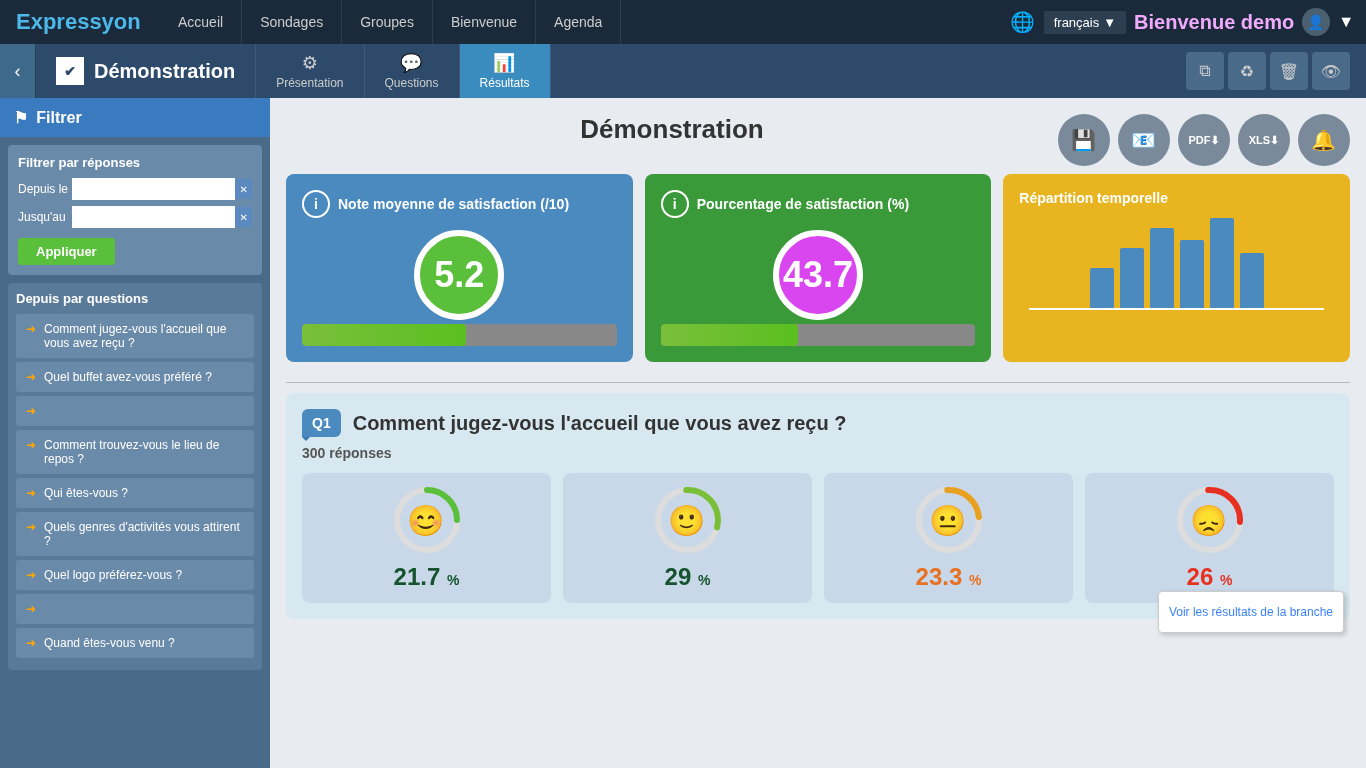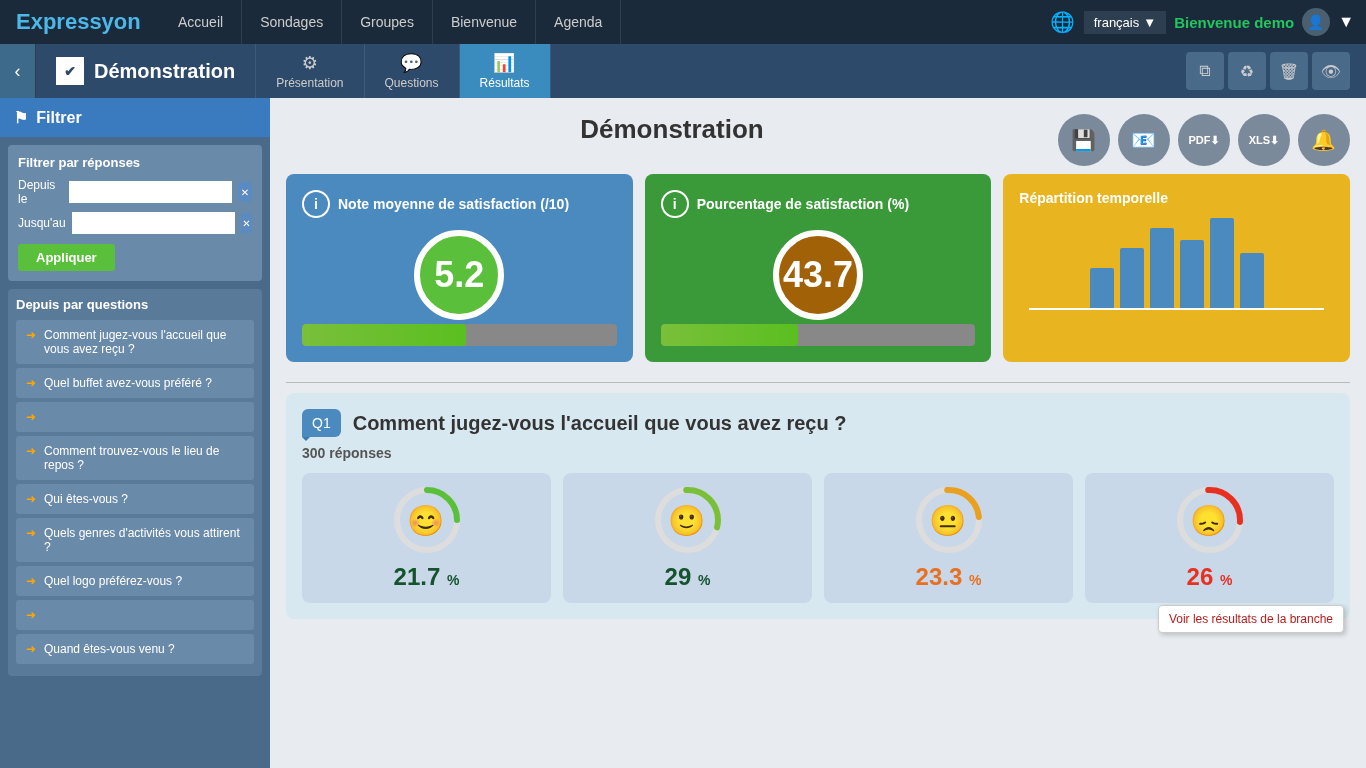--- a/index.html
+++ b/index.html
@@ -46,21 +46,21 @@
       background: #2d3e50;
       color: #fff;
       border: none;
       padding: 4px 10px;
       cursor: pointer;
       font-size: 13px;
       display: flex;
       align-items: center;
       gap: 4px;
     }
-    .welcome-text { color: #22c55e; font-size: 15px; font-weight: bold; }
+    .welcome-text { color: #f0abfc; font-size: 20px; font-weight: bold; }
     .user-icon {
       width: 28px; height: 28px;
       background: #4a5f70;
       border-radius: 50%;
       display: flex; align-items: center; justify-content: center;
       color: #fff; font-size: 14px; cursor: pointer;
     }
 
     
     .survey-bar {
@@ -151,21 +151,21 @@
       border-radius: 4px;
       padding: 10px;
     }
     .filter-section-title {
       color: #fff;
       font-size: 13px;
       font-weight: bold;
       margin-bottom: 8px;
     }
     .filter-row {
-      display: flex; align-items: center; gap: 6px; margin-bottom: 6px; justify-content: center;
+      display: flex; align-items: center; gap: 0; margin-bottom: 6px; justify-content: center;
     }
     .filter-label { color: #fff; font-size: 12px; width: 65px; }
     .filter-input {
       flex: 1;
       height: 22px;
       border: none;
       background: #fff;
       padding: 2px 4px;
       font-size: 12px;
     }
@@ -283,21 +283,21 @@
     }
     .stat-circle {
       width: 90px; height: 90px;
       border-radius: 50%;
       border: 6px solid #fff;
       display: flex; align-items: center; justify-content: center;
       font-size: 36px; font-weight: bold; color: #fff;
       position: relative;
     }
     .stat-circle.circle-green { background: #5abf3a; border-color: #fff; }
-    .stat-circle.circle-green2 { background: #a16207; border-color: #fff; text-align: center; }
+    .stat-circle.circle-green2 { background: #d946ef; border-color: #fff; text-align: center; }
     .progress-bar-container {
       background: #888;
       border-radius: 4px;
       height: 22px;
       overflow: hidden;
       margin-top: 4px;
     }
     .progress-bar-fill {
       height: 100%;
       border-radius: 4px;
@@ -339,21 +339,21 @@
     .question-header {
       display: flex; align-items: center; gap: 12px;
       margin-bottom: 8px;
     }
     .q-badge {
       background: #4a8abf;
       color: #fff;
       padding: 6px 10px;
       border-radius: 6px 6px 6px 0;
       font-size: 14px;
-      font-weight: normal;
+      font-weight: bold;
       position: relative;
     }
     .q-badge::after {
       content: '';
       position: absolute;
       bottom: -8px; left: 0;
       border: 4px solid transparent;
       border-top-color: #3a7aaf;
     }
     .question-text {
@@ -406,24 +406,24 @@
     }
 
     
     .tooltip-bubble {
       position: absolute;
       bottom: -30px;
       right: -10px;
       background: #fff;
       border: 1px solid #ccc;
       border-radius: 4px;
-      padding: 6px 10px;
+      padding: 13px 10px;
       font-size: 12px;
       white-space: nowrap;
-      color: #b91c1c;
+      color: #3b82f6;
       box-shadow: 2px 2px 5px rgba(0,0,0,0.2);
       z-index: 10;
     }
 
     
     .divider { border: none; border-top: 1px solid #bbb; margin: 10px 0; }
 
     .results-header-row {
       display: flex;
       align-items: flex-start;

